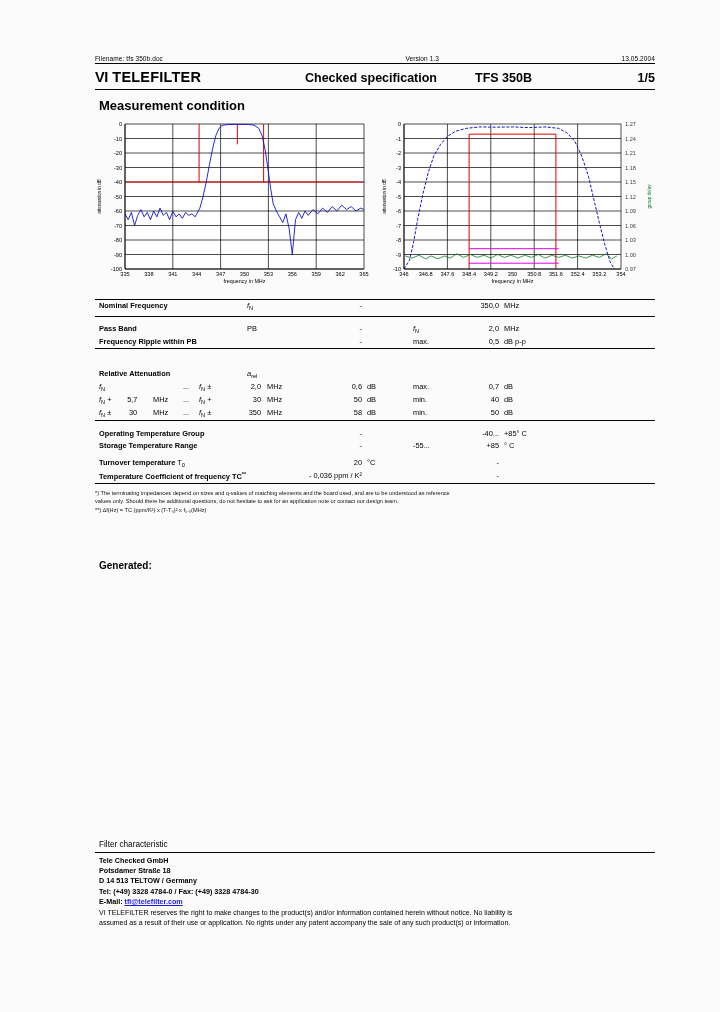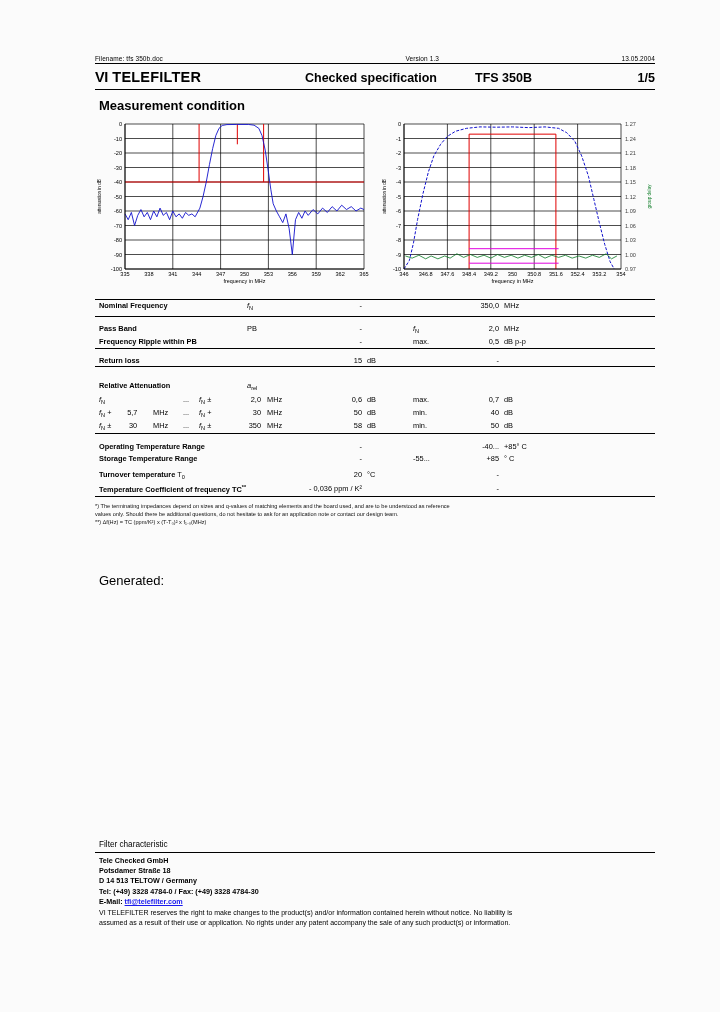--- a/index.html
+++ b/index.html
@@ -63,21 +63,21 @@
   .sup{font-size:5.4px;vertical-align:super;}
 
   .att-label{padding-left:4px !important;font-size:7.4px;}
 
   
   .notes{margin-top:5px;font-size:5.6px;line-height:1.5;color:#111;}
   .notes p{margin:0;}
 
   
   .sig{margin-top:46px;}
-  .sig .gen{font-size:13px;font-weight:normal;padding-left:4px;}
+  .sig .gen{font-size:10px;font-weight:bold;padding-left:4px;}
   .sig .chk{
     font-size:8px;font-weight:bold;padding-left:4px;margin-top:41px;
     border-bottom:1.2px solid #000;width:362px;padding-bottom:1px;
   }
 
   
   .footer{position:absolute;left:95px;top:840px;width:560px;}
   .fc-title{font-size:8.2px;padding-left:4px;padding-bottom:3px;}
   .fc-rule{border-top:1.2px solid #000;}
   .addr{font-size:7.2px;font-weight:bold;line-height:1.42;padding-left:4px;padding-top:3px;}
@@ -270,29 +270,20 @@
             <td class="c-sym"></td>
             <td class="c-v1">-</td>
             <td class="c-u1"></td>
             <td class="c-q">max.</td>
             <td class="c-v2">0,5</td>
             <td class="c-u2">dB p-p</td>
           </tr>
           <tr>
             <td colspan="7" style="height: 3px;"></td>
           </tr>
-          <tr class="rule-bot">
-            <td class="c-label b">Return loss</td>
-            <td class="c-sym"></td>
-            <td class="c-v1">15</td>
-            <td class="c-u1">dB</td>
-            <td class="c-q"></td>
-            <td class="c-v2">-</td>
-            <td class="c-u2"></td>
-          </tr>
           <tr>
             <td colspan="7" style="height: 3px;"></td>
           </tr>
           <tr>
             <td colspan="7" style="height: 4px;"></td>
           </tr>
           <tr>
             <td class="c-label b">Relative Attenuation</td>
             <td class="c-sym"><i>a</i><span class="sub">rel</span></td>
             <td class="c-v1"></td>
@@ -322,21 +313,21 @@
             <td class="c-v1">58</td>
             <td class="c-u1">dB</td>
             <td class="c-q">min.</td>
             <td class="c-v2">50</td>
             <td class="c-u2">dB</td>
           </tr>
           <tr>
             <td colspan="7" style="height: 4px;"></td>
           </tr>
           <tr>
-            <td class="c-label b">Operating Temperature Range</td>
+            <td class="c-label b">Operating Temperature Group</td>
             <td class="c-sym"></td>
             <td class="c-v1">-</td>
             <td class="c-u1"></td>
             <td class="c-q"></td>
             <td class="c-v2">-40...</td>
             <td class="c-u2">+85° C</td>
           </tr>
           <tr>
             <td class="c-label b">Storage Temperature Range</td>
             <td class="c-sym"></td>

